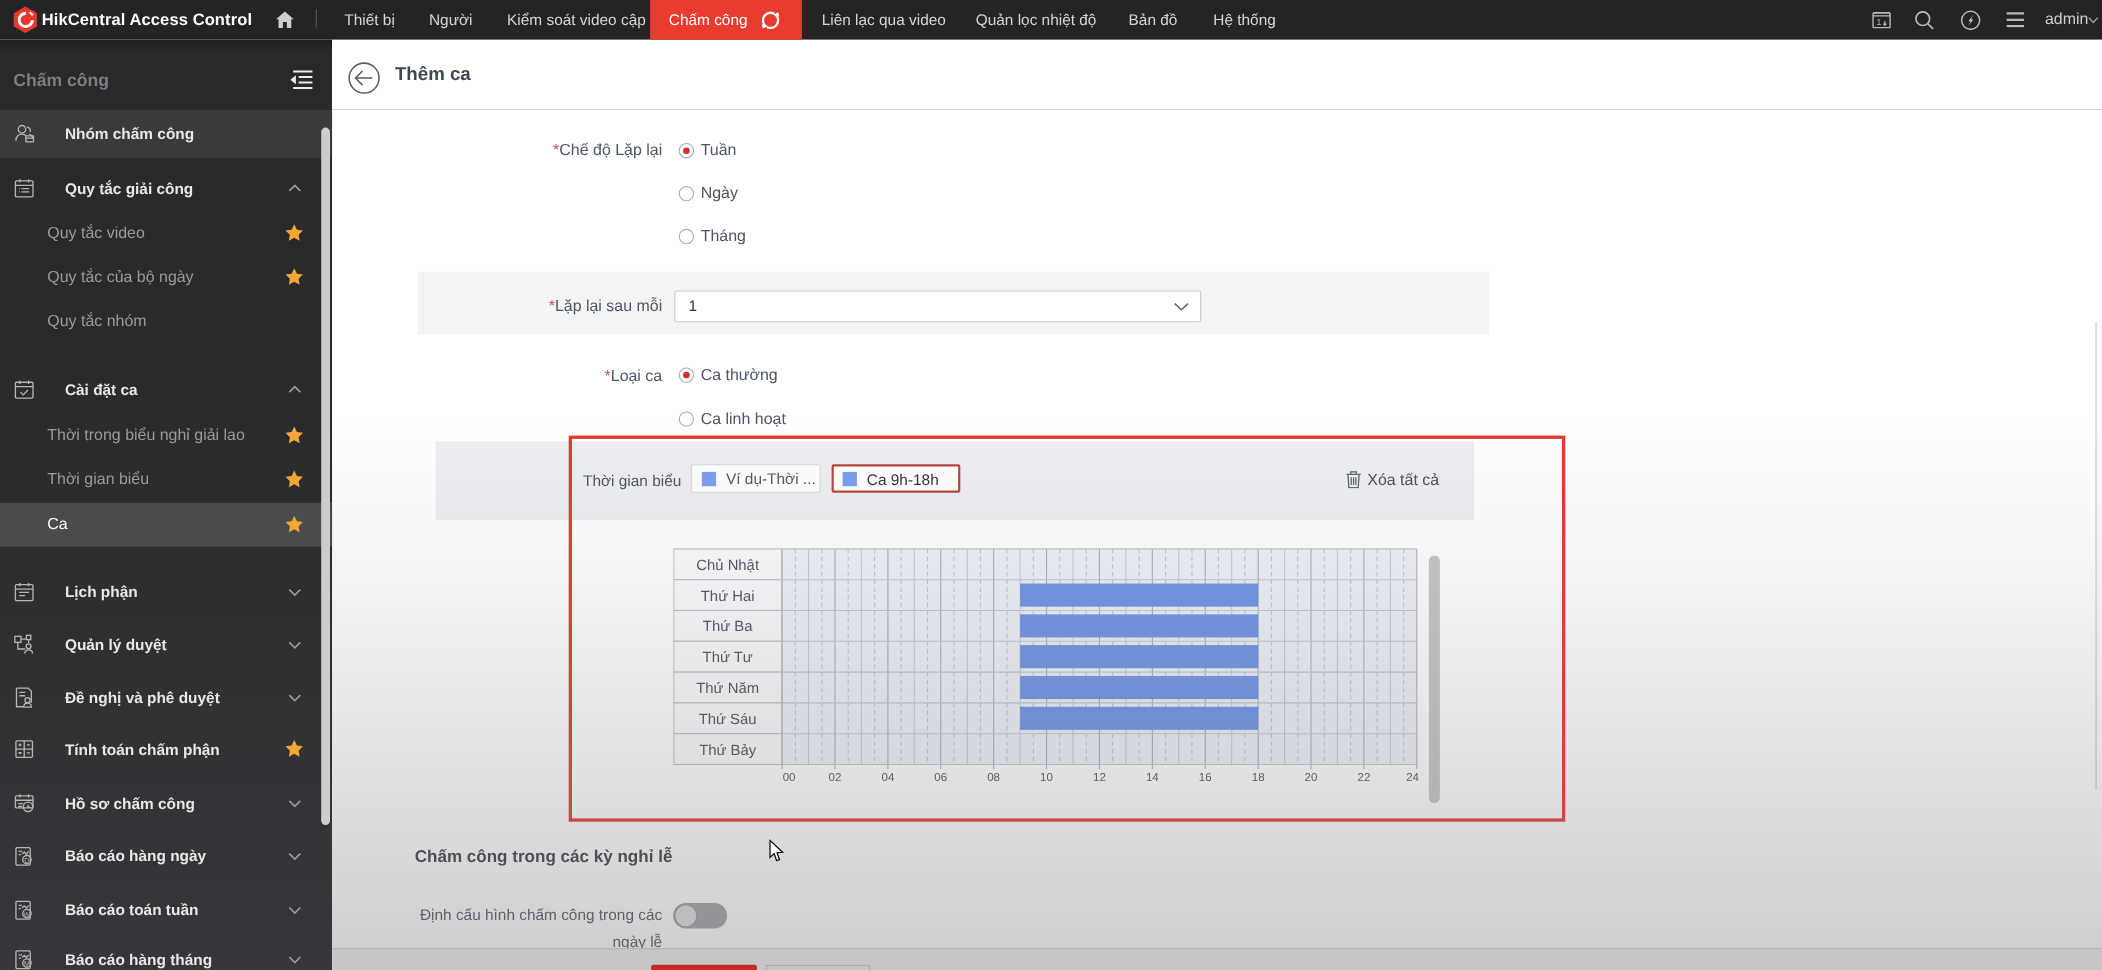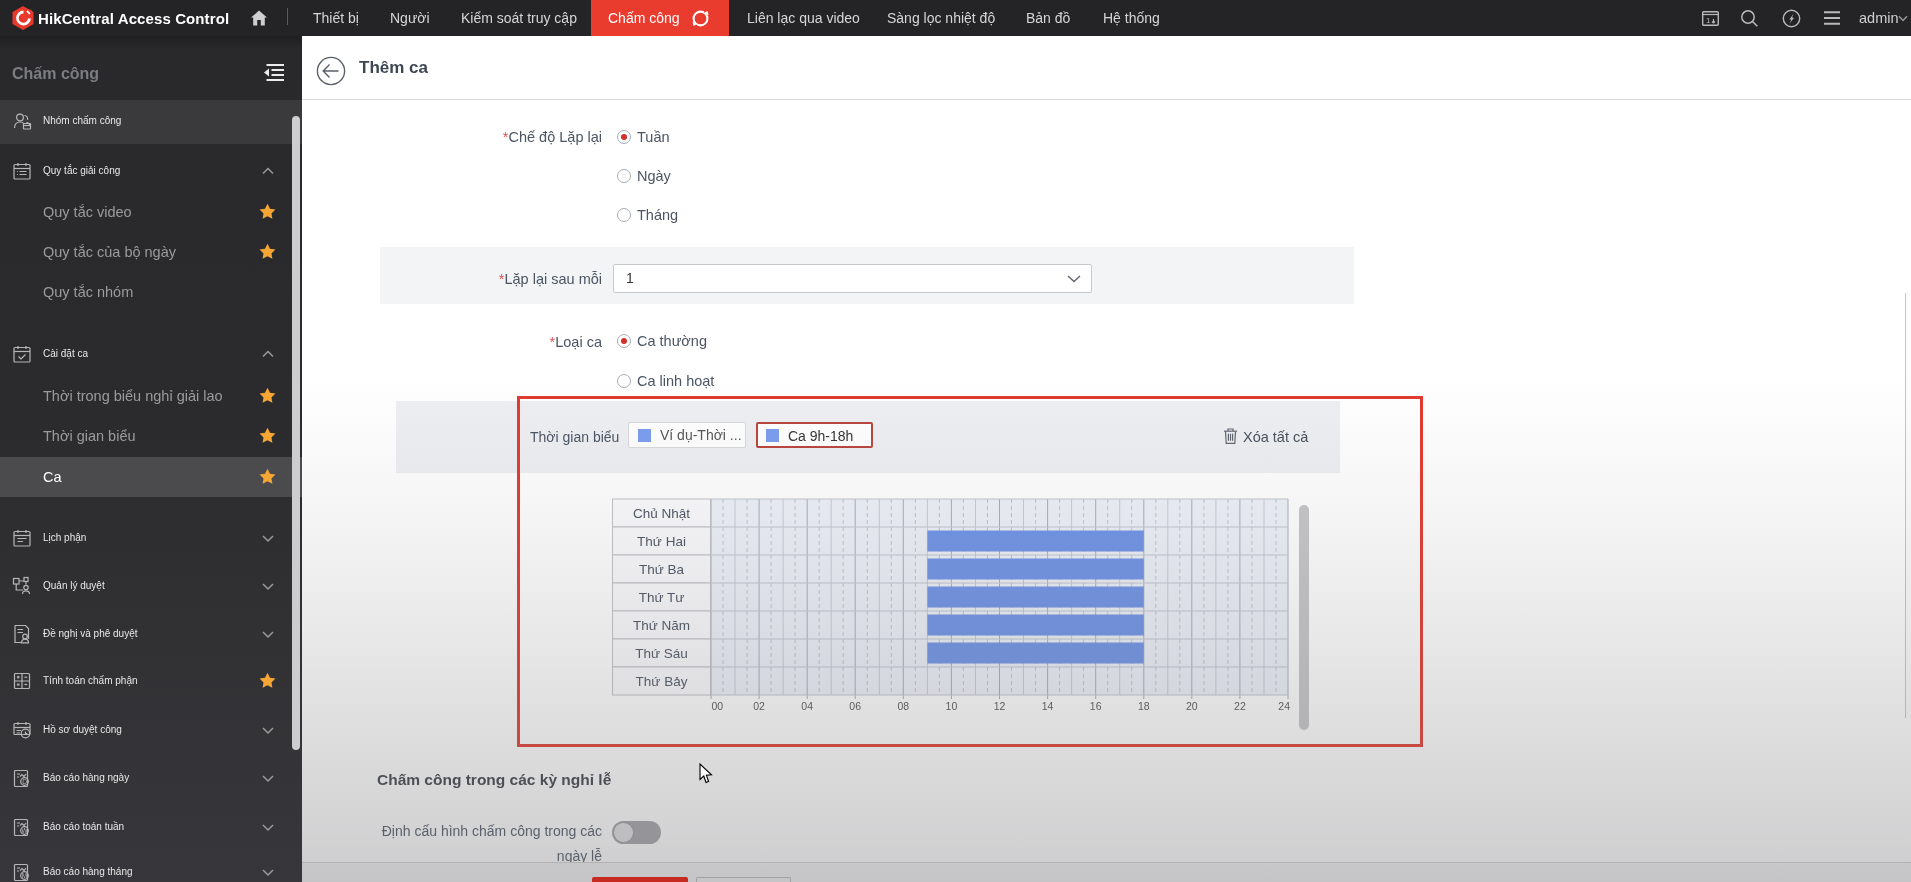--- a/index.html
+++ b/index.html
@@ -3,21 +3,21 @@
 *{margin:0;padding:0;box-sizing:border-box}
 html,body{width:1911px;height:882px;overflow:hidden;background:#fff;font-family:"Liberation Sans",sans-serif;}
 .abs{position:absolute}
 #page{position:relative;width:1911px;height:882px}
 #topbar{position:absolute;left:0;top:0;width:1911px;height:36px;background:#242426;z-index:5}
 #topbar .mi{position:absolute;top:0;height:36px;line-height:36px;color:#d6d6d6;font-size:14px;}
 #redtab{position:absolute;left:591px;top:0;width:138px;height:36px;background:#e93b2e;}
 #logotext{position:absolute;left:38px;top:0;height:36px;line-height:37px;color:#fff;font-size:15px;font-weight:bold;letter-spacing:.1px}
 #sidebar{position:absolute;left:0;top:36px;width:302px;height:846px;background:linear-gradient(180deg,#1f1f21 0%,#29292b 1.5%,#2b2b2d 45%,#323235 75%,#37373b 100%);}
 .srow{position:absolute;left:0;width:302px;line-height:20px;}
-.grp{color:#e8e8e8;font-weight:normal;font-size:10px;}
+.grp{color:#e8e8e8;font-weight:bold;font-size:14px;margin-left:16px;}
 .sub{color:#9b9b9b;font-size:14.5px;}
 .star{position:absolute;left:259px;}
 .chev{position:absolute;left:261px;}
 #content{position:absolute;left:302px;top:36px;width:1609px;height:846px;background:#fff;}
 #chead{position:absolute;left:0;top:0;width:1609px;height:64px;background:#fff;border-bottom:1px solid #dcdcdc;z-index:3}
 #ctitle{position:absolute;left:57px;top:22px;font-size:17px;font-weight:bold;color:#3d4754;}
 .lbl{position:absolute;font-size:14.5px;color:#4b5563;white-space:nowrap;text-align:right;left:100px;width:200px;}
 .red{color:#e05050;}
 .radio{position:absolute;width:14px;height:14px;border:1px solid #a6adb5;border-radius:50%;background:#fff;}
 .radio.on::after{content:"";position:absolute;left:3px;top:3px;width:6px;height:6px;border-radius:50%;background:#d3302a;}
@@ -42,23 +42,23 @@
 <path d="M14.6 4.8 L20.6 4.8 L20.6 10.8 Z" fill="#e8382c"></path>
 <rect x="15.4" y="6.5" width="4" height="1.8" fill="#fff" transform="rotate(45 17.4 7.4)"></rect>
 </svg>
 <div id="logotext">HikCentral Access Control</div>
 <svg class="abs" style="left:250px;top:9px" width="18" height="18" viewBox="0 0 18 18">
 <path d="M9 1.5 L17 8.5 H14.8 V16.5 H10.8 V11 H7.2 V16.5 H3.2 V8.5 H1 Z" fill="#cfcfcf"></path>
       </svg>
 <div class="abs" style="left:287px;top:8px;width:1px;height:17px;background:#5a5a5a"></div>
 <div class="mi" style="left:313px">Thiết bị</div>
 <div class="mi" style="left:390px">Người</div>
-<div class="mi" style="left:461px">Kiểm soát truy cập</div>
+<div class="mi" style="left:461px">Kiểm soát video cập</div>
 <div class="mi" style="left:747px">Liên lạc qua video</div>
-<div class="mi" style="left:887px">Sàng lọc nhiệt độ</div>
+<div class="mi" style="left:887px">Quản lọc nhiệt độ</div>
 <div class="mi" style="left:1026px">Bản đồ</div>
 <div class="mi" style="left:1103px">Hệ thống</div>
 <div id="redtab"></div>
 <div class="mi" style="left:608px;color:#fff;z-index:2">Chấm công</div>
 <svg class="abs" style="left:691px;top:9px;z-index:2" width="19" height="19" viewBox="0 0 19 19">
 <circle cx="9.5" cy="9.5" r="6.9" stroke="#fff" stroke-width="2.1" fill="none"></circle>
 <rect x="13.4" y="0.8" width="6" height="4.6" fill="#e93b2e" transform="rotate(38 16.4 3.4)"></rect>
 <rect x="-0.4" y="13.8" width="6" height="4.6" fill="#e93b2e" transform="rotate(38 2.6 16.1)"></rect>
 <path d="M-2.6 0 L2.6 0 L0 3.3 Z" fill="#fff" transform="translate(15.2,5.1) rotate(205)"></path>
 <path d="M-2.6 0 L2.6 0 L0 3.3 Z" fill="#fff" transform="translate(3.9,13.9) rotate(25)"></path>
@@ -188,21 +188,21 @@
         <path d="M9 0.8 L11.6 6.1 L17.4 6.9 L13.2 11 L14.2 16.8 L9 14 L3.8 16.8 L4.8 11 L0.6 6.9 L6.4 6.1 Z" fill="#f6a634"></path>
       </svg>
 <svg class="abs" style="left:12px;top:684px" width="20" height="20" viewBox="0 0 20 20">
         <rect x="2" y="3.5" width="16" height="11" rx="1" stroke="#b6b6b6" stroke-width="1.2" fill="none"></rect>
         <path d="M2 7.5 H18" stroke="#b6b6b6" stroke-width="1.2" fill="none"></path>
 <path d="M6 2 V5 M14 2 V5" stroke="#b6b6b6" stroke-width="1.2" fill="none"></path>
         <path d="M4.5 10.5 H9 M4.5 13 H8" stroke="#b6b6b6" stroke-width="1.2" fill="none"></path>
 <circle cx="13.5" cy="13.5" r="4.3" stroke="#b6b6b6" stroke-width="1.2" fill="none"></circle>
         <path d="M13.5 11.5 V13.7 H15.3" stroke="#b6b6b6" stroke-width="1.2" fill="none"></path>
       </svg>
-<div class="srow grp" style="left:43px;top:684px">Hồ sơ duyệt công</div>
+<div class="srow grp" style="left:43px;top:684px">Hồ sơ chấm công</div>
 <svg class="chev" style="top:688px" width="14" height="13" viewBox="0 0 14 13">
         <path d="M2 4 L7 9 L12 4" fill="none" stroke="#9a9a9a" stroke-width="1.5"></path>
       </svg>
 <svg class="abs" style="left:12px;top:732px" width="20" height="20" viewBox="0 0 20 20">
         <rect x="2.5" y="2.5" width="13" height="16" rx="1" stroke="#b6b6b6" stroke-width="1.2" fill="none"></rect>
 <path d="M5 6 H8 M5 9 H7" stroke="#b6b6b6" stroke-width="1.2" fill="none"></path>
         <path d="M8 8.5 L10 6.5 L12 8.5 L14 6" stroke="#b6b6b6" stroke-width="1.2" fill="none"></path>
 <circle cx="12.5" cy="13.5" r="3.8" stroke="#b6b6b6" stroke-width="1.2" fill="none"></circle>
         <text x="12.5" y="16.2" text-anchor="middle" font-size="6.5" fill="#b6b6b6" stroke="none">D</text>
       </svg>

